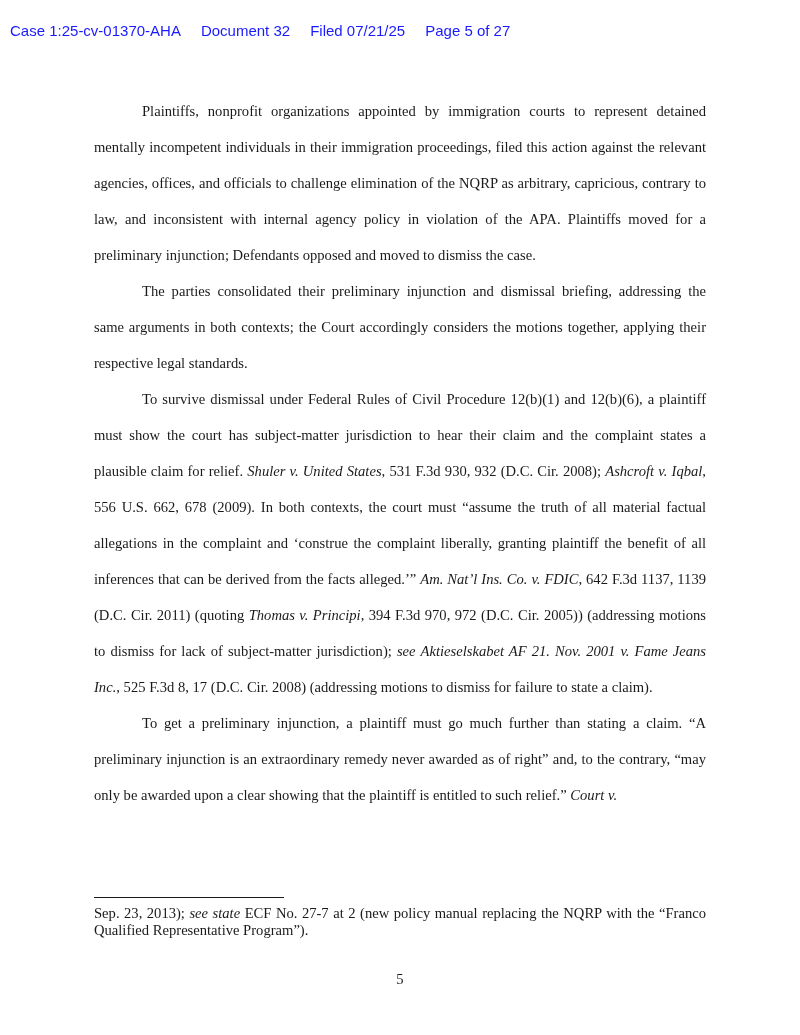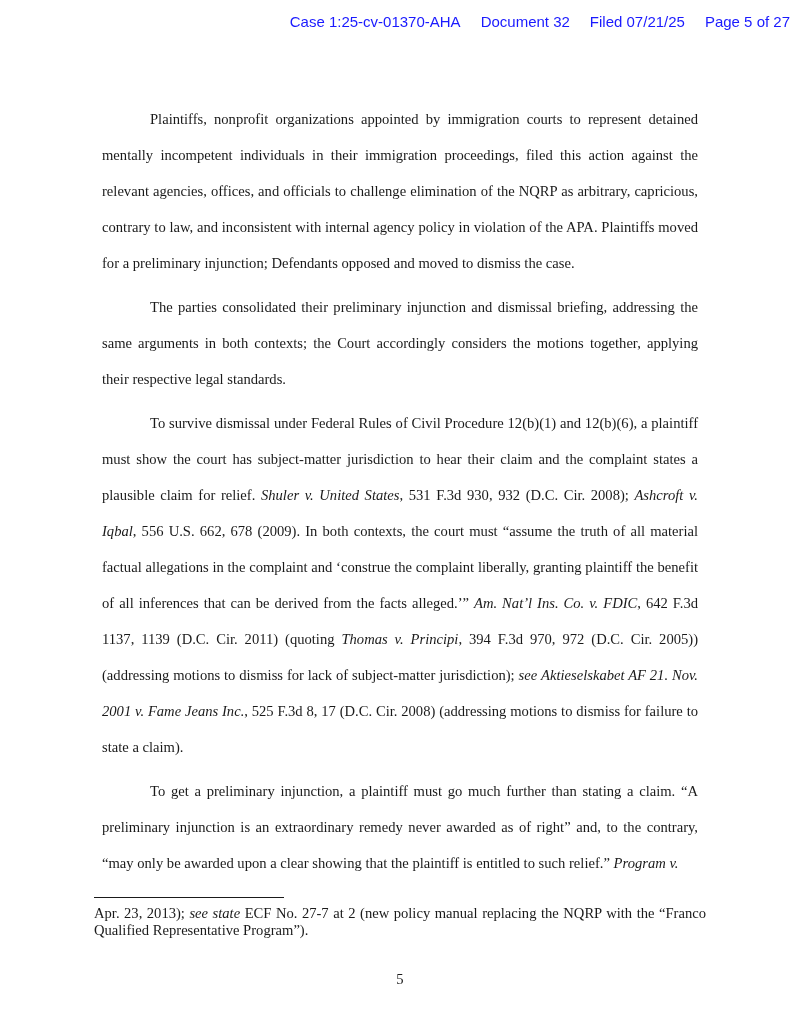--- a/index.html
+++ b/index.html
@@ -1,28 +1,28 @@
 <!DOCTYPE html>
 <html><head>
 <meta charset="utf-8">
 <style>
   html, body { margin: 0; padding: 0; background: #ffffff; }
   body { width: 800px; height: 1035px; position: relative; overflow: hidden; }
   .header {
-    position: absolute; top: 13px; left: 0; width: 800px; text-align: right;
+    position: absolute; top: 22px; left: 0; width: 800px; text-align: left;
     font-family: "Liberation Sans", sans-serif; font-size: 15px; color: #1a1aff;
     white-space: pre;
   }
   .header span { margin: 0 10px; }
   .body-text {
     position: absolute; left: 94px; top: 93px; width: 612px;
     font-family: "Liberation Serif", serif; font-size: 14.6px; color: #1a1a1a;
     line-height: 36px; text-align: justify;
   }
-  .body-text p { margin: 8px; text-indent: 48px; }
+  .body-text p { margin: 0; text-indent: 48px; }
   .body-text p.last-line-left { text-align-last: left; }
   .heading {
     font-weight: bold; margin: 0; text-indent: 0 !important;
   }
   .heading .num { display: inline-block; width: 47px; }
   i { }
   .footnote-rule {
     position: absolute; left: 94px; top: 897px; width: 190px; height: 0;
     border-top: 1px solid #1a1a1a;
   }
@@ -38,19 +38,19 @@
 </style>
 </head>
 <body>
 
 <div class="header"><span>Case 1:25-cv-01370-AHA</span><span>Document 32</span><span>Filed 07/21/25</span><span>Page 5 of 27</span></div>
 
 <div class="body-text">
   <p class="last-line-left">Plaintiffs, nonprofit organizations appointed by immigration courts to represent detained mentally incompetent individuals in their immigration proceedings, filed this action against the relevant agencies, offices, and officials to challenge elimination of the NQRP as arbitrary, capricious, contrary to law, and inconsistent with internal agency policy in violation of the APA. Plaintiffs moved for a preliminary injunction; Defendants opposed and moved to dismiss the case.</p>
   <p class="last-line-left">The parties consolidated their preliminary injunction and dismissal briefing, addressing the same arguments in both contexts; the Court accordingly considers the motions together, applying their respective legal standards.</p>
   <p class="last-line-left"><span>To survive dismissal under Federal Rules of Civil Procedure 12(b)(1) and 12(b)(6), a plaintiff must show the court has subject-matter jurisdiction to hear their claim and the complaint states a plausible claim for relief. </span><i>Shuler v. United States</i><span>, 531 F.3d 930, 932 (D.C. Cir. 2008); </span><i>Ashcroft v. Iqbal</i><span>, 556 U.S. 662, 678 (2009). In both contexts, the court must “assume the truth of all material factual allegations in the complaint and ‘construe the complaint liberally, granting plaintiff the benefit of all inferences that can be derived from the facts alleged.’” </span><i>Am. Nat’l Ins. Co. v. FDIC</i><span>, 642 F.3d 1137, 1139 (D.C. Cir. 2011) (quoting </span><i>Thomas v. Principi</i><span>, 394 F.3d 970, 972 (D.C. Cir. 2005)) (addressing motions to dismiss for lack of subject-matter jurisdiction); </span><i>see</i><span> </span><i>Aktieselskabet AF 21. Nov. 2001 v. Fame Jeans Inc.</i><span>, 525 F.3d 8, 17 (D.C. Cir. 2008) (addressing motions to dismiss for failure to state a claim).</span></p>
-  <p><span>To get a preliminary injunction, a plaintiff must go much further than stating a claim. “A preliminary injunction is an extraordinary remedy never awarded as of right” and, to the contrary, “may only be awarded upon a clear showing that the plaintiff is entitled to such relief.” </span><i>Program v.</i></p>
+  <p><span>To get a preliminary injunction, a plaintiff must go much further than stating a claim. “A preliminary injunction is an extraordinary remedy never awarded as of right” and, to the contrary, “may only be awarded upon a clear showing that the plaintiff is entitled to such relief.” </span><i>Court v.</i></p>
 </div>
 
 <div class="footnote-rule"></div>
-<div class="footnote" style="text-align-last:left;"><span>Apr. 23, 2013); </span><i>see state</i><span> ECF No. 27-7 at 2 (new policy manual replacing the NQRP with the “Franco Qualified Representative Program”).</span></div>
+<div class="footnote" style="text-align-last:left;"><span>Sep. 23, 2013); </span><i>see state</i><span> ECF No. 27-7 at 2 (new policy manual replacing the NQRP with the “Franco Qualified Representative Program”).</span></div>
 
 <div class="page-number">5</div>
 
 </body></html>

